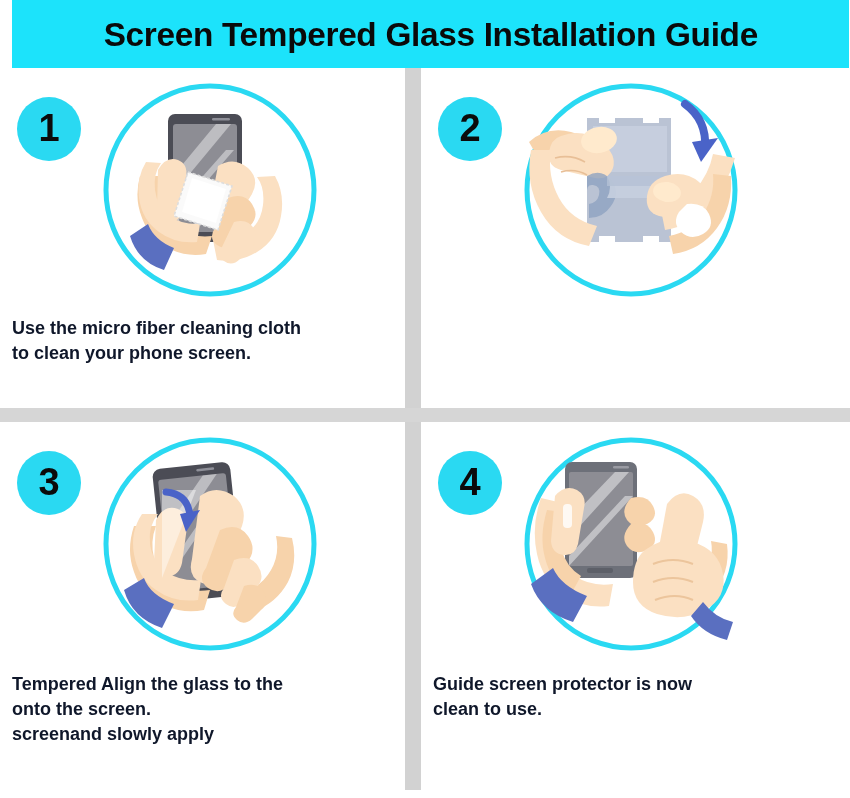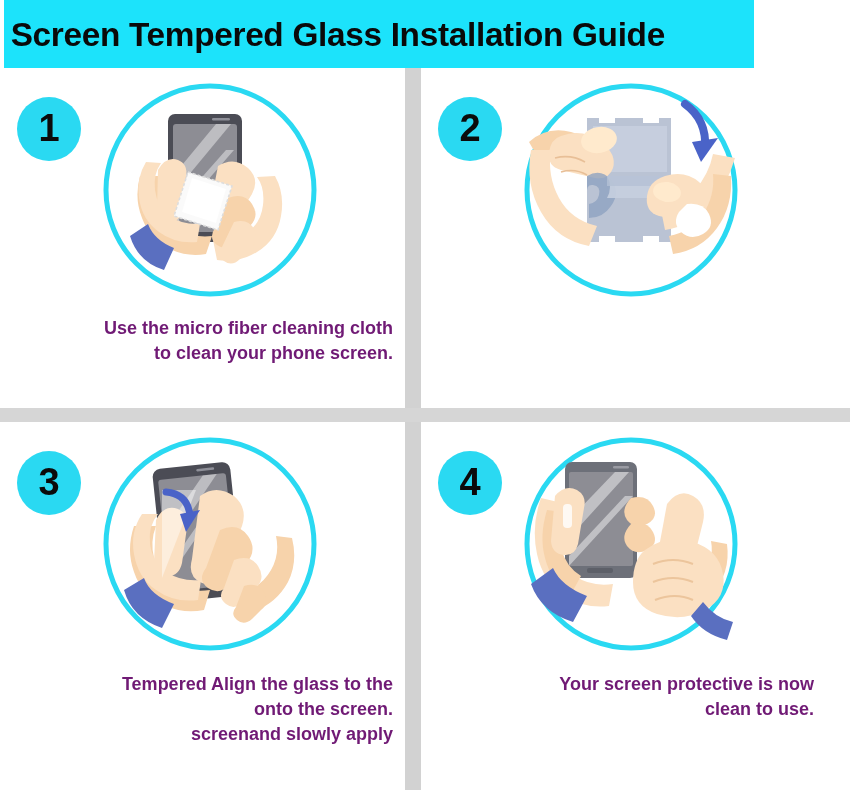--- a/index.html
+++ b/index.html
@@ -11,28 +11,28 @@
     height: 798px;
     background: #ffffff;
     font-family: "Liberation Sans", sans-serif;
     overflow: hidden;
     position: relative;
   }
 
   
   .header-band {
     position: absolute;
-    left: 4px;
+    left: 12px;
     top: 0;
-    width: 750px;
+    width: 837px;
     height: 68px;
     background: #1ce3fb;
     display: flex;
     align-items: center;
-    justify-content: flex-start;
+    justify-content: center;
   }
   .header-title {
     font-family: "Liberation Sans", sans-serif;
     font-weight: bold;
     font-size: 34px;
     letter-spacing: -0.3px;
     color: #0a0a0a;
     white-space: nowrap;
     transform: scaleX(0.98);
   }
@@ -103,26 +103,26 @@
     width: 220px;
     height: 220px;
   }
   .illus svg { display: block; width: 220px; height: 220px; }
 
   
   .caption {
     position: absolute;
     left: 12px;
     width: 381px;
-    text-align: right;
+    text-align: left;
     font-family: "Liberation Sans", sans-serif;
     font-weight: bold;
     font-size: 18px;
     line-height: 25px;
-    color: #701a75;
+    color: #0f172a;
   }
   .cap-top-row { top: 248px; }
   .cap-bot-row { top: 250px; }
 </style>
 </head>
 <body>
 
 <div class="header-band">
   <div class="header-title">Screen Tempered Glass Installation Guide</div>
 </div>
@@ -327,18 +327,18 @@
           <path d="M124 116 q22 -16 48 -8 q26 8 30 32 q4 24 -18 36 q-22 12 -48 4 q-24 -8 -24 -32 q0 -22 12 -32 z" fill="#fbe0c2"></path>
           <path d="M132 130 q20 -8 40 0" fill="none" stroke="#ecc59c" stroke-width="2"></path>
           <path d="M132 148 q20 -8 40 0" fill="none" stroke="#ecc59c" stroke-width="2"></path>
           <path d="M134 166 q20 -8 38 0" fill="none" stroke="#ecc59c" stroke-width="2"></path>
           <path d="M182 168 q12 16 30 20 l-6 18 q-24 -6 -36 -24 z" fill="#5a6fc0"></path>
         </g>
       </svg>
     </div>
 
     <div class="caption cap-bot-row">
-      <div>Your screen protective is now</div>
+      <div>Guide screen protector is now</div>
       <div>clean to use.</div>
     </div>
   </div>
 
 </div>
 
 </body></html>

